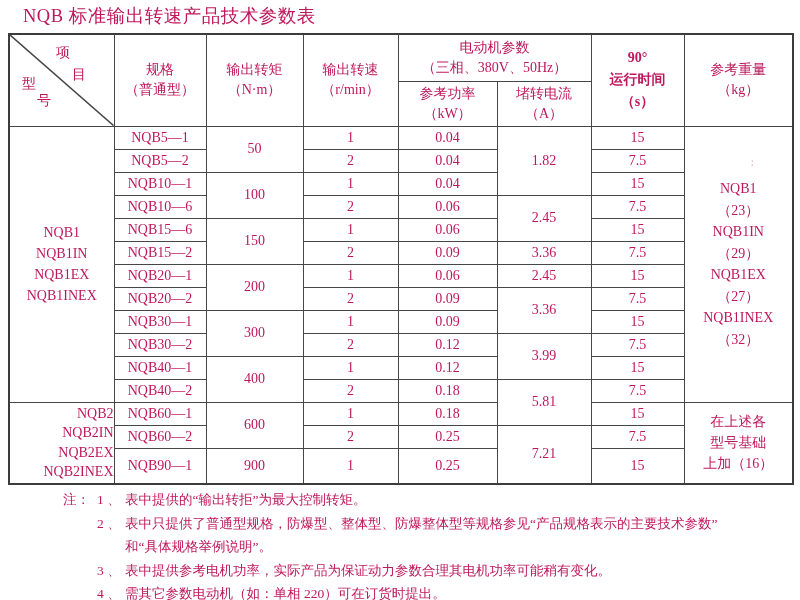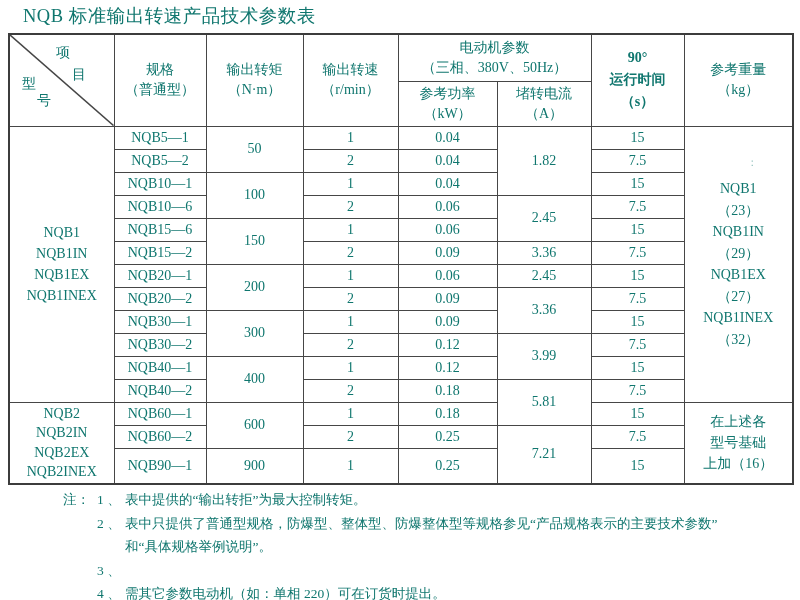--- a/index.html
+++ b/index.html
@@ -1,35 +1,35 @@
 <!DOCTYPE html>
 <html><head>
 <meta charset="utf-8">
 <style>
   html,body{margin:0;padding:0;background:#ffffff;}
   .page{position:relative;width:800px;height:600px;background:#ffffff;overflow:hidden;
-        font-family:"Liberation Serif","DejaVu Serif",serif;color:#0f766e;}
+        font-family:"Liberation Serif","DejaVu Serif",serif;color:#be185d;}
   .title{position:absolute;left:23px;top:3px;font-size:18.5px;letter-spacing:0.5px;white-space:nowrap;}
 
   table.spec{position:absolute;left:8px;top:33px;border-collapse:collapse;table-layout:fixed;
              width:784px;border:2px solid #3c3c3c;}
   table.spec td{border:1.5px solid #464646;text-align:center;vertical-align:middle;
                 padding:0;font-size:14px;overflow:hidden;}
   tr.h1{height:47px;} tr.h2{height:45px;}
   tr.br{height:23px;} tr.brl{height:36px;padding-left:36px;}
   .first-body-row td{border-top-width:2.5px;}
   .group-start td{border-top-width:2.5px;}
   .hline{line-height:20px;}
   .corner{position:relative;padding:0;}
   .corner svg{position:absolute;left:0;top:0;width:100%;height:100%;}
   .corner .ch{position:absolute;font-size:14px;line-height:14px;}
   .ch-top1{left:46px;top:11px;} .ch-top2{left:62px;top:33px;}
   .ch-bot1{left:12px;top:42px;} .ch-bot2{left:27px;top:59px;}
   .model-cell div{line-height:21px;}
-  .model-cell.g2 div{line-height:19.5px;}
+  .model-cell.g2 div{line-height:19.5px;text-align:right;}
   .weight-cell{position:relative;}
   .weight-cell .wline{line-height:21.5px;}
   .weight-cell.g2 .wline{line-height:21px;}
   .faint-mark{position:absolute;left:58%;top:30px;font-size:11px;opacity:0.45;line-height:11px;}
   .runtime-head div{line-height:22px;font-weight:bold;}
 
   .notes{position:absolute;left:63px;top:488px;font-size:13.5px;}
   .note-row{display:flex;line-height:23.5px;}
   .note-label{width:34px;flex:0 0 34px;}
   .note-num{width:28px;flex:0 0 28px;}
@@ -246,19 +246,20 @@
     </div>
     <div class="note-row note-indent">
       <span class="note-num">2 、</span>
       <div class="note-text-block">
         <div>表中只提供了普通型规格，防爆型、整体型、防爆整体型等规格参见“产品规格表示的主要技术参数”</div>
         <div>和“具体规格举例说明”。</div>
       </div>
     </div>
     <div class="note-row note-indent">
       <span class="note-num">3 、</span>
+      <span class="note-text">表中提供参考电机功率，实际产品为保证动力参数合理其电机功率可能稍有变化。</span>
     </div>
     <div class="note-row note-indent">
       <span class="note-num">4 、</span>
       <span class="note-text">需其它参数电动机（如：单相 220）可在订货时提出。</span>
     </div>
   </div>
 </div>
 
 </body></html>

